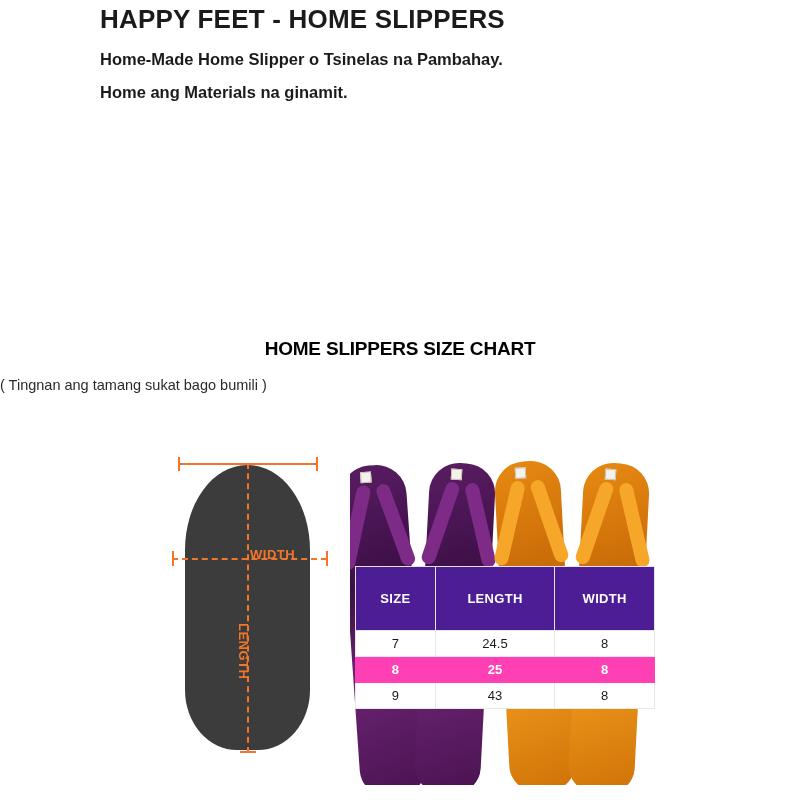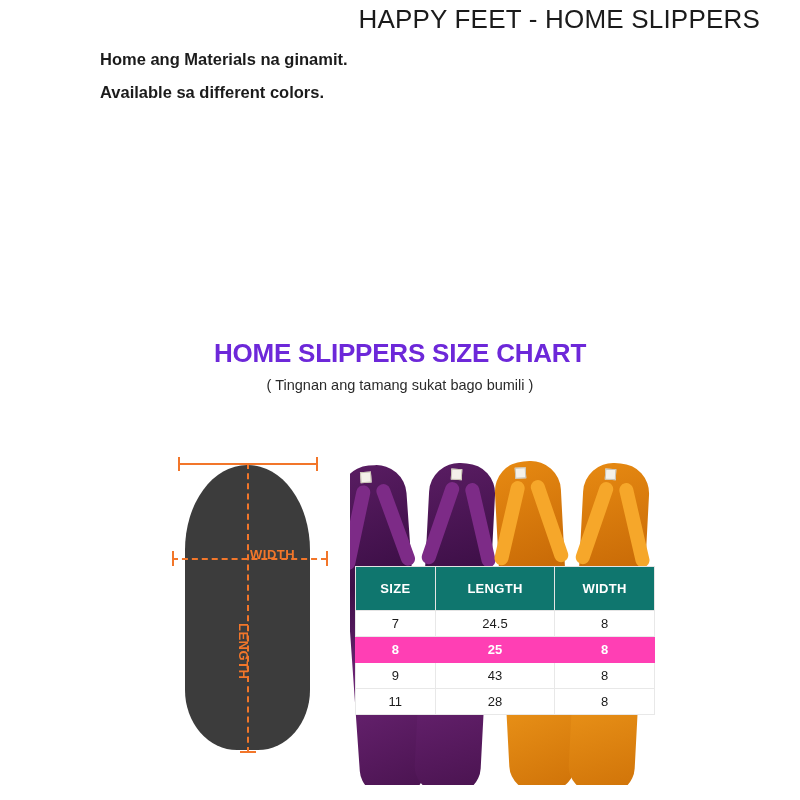--- a/index.html
+++ b/index.html
@@ -19,53 +19,51 @@
 
   
   .top-block {
     position: absolute;
     left: 100px;
     top: 4px;
     width: 660px;
   }
   .main-title {
     font-size: 26px;
-    font-weight: normal;
+    font-weight: bold;
     color: #1b1b1b;
     letter-spacing: 0.2px;
     margin: 0 0 14px 0;
     line-height: 1.2;
-    text-align: right;
   }
   .desc-line {
     font-size: 16.5px;
     font-weight: bold;
     color: #1b1b1b;
     margin: 0 0 12.5px 0;
     line-height: 1.25;
   }
 
   
   .chart-heading {
     position: absolute;
     left: 0;
     top: 338px;
     width: 800px;
     text-align: center;
-    font-size: 26px;
-    font-weight: bold;
-    color: #6d28d9;
+    font-size: 19px;
+    font-weight: bold;
+    color: #000000;
     letter-spacing: -0.2px;
   }
   .chart-subheading {
     position: absolute;
     left: 0;
     top: 377px;
     width: 800px;
-    text-align: center;
     font-size: 14.5px;
     color: #2b2b2b;
   }
 
   
   .illustration {
     position: absolute;
     left: 150px;
     top: 455px;
     width: 500px;
@@ -179,25 +177,25 @@
   .size-table {
     position: absolute;
     left: 355px;
     top: 566px;
     width: 300px;
     border-collapse: collapse;
     font-size: 13px;
     background: #ffffff;
   }
   .size-table th {
-    background: #0f766e;
+    background: #4c1d95;
     color: #ffffff;
     font-weight: bold;
     font-size: 13px;
-    padding: 14px 0;
+    padding: 24px 0;
     border: 1px solid #e4e4e4;
     letter-spacing: 0.3px;
   }
   .size-table td {
     text-align: center;
     padding: 5px 0;
     border: 1px solid #e8e8e8;
     color: #1b1b1b;
     background: #ffffff;
   }
@@ -211,22 +209,22 @@
   .col-length { width: 120px; }
   .col-width { width: 100px; }
 </style>
 </head>
 <body>
 
 <div class="page">
 
   <div class="top-block">
     <div class="main-title">HAPPY FEET - HOME SLIPPERS</div>
+    <div class="desc-line">Home-Made Home Slipper o Tsinelas na Pambahay.</div>
     <div class="desc-line">Home ang Materials na ginamit.</div>
-    <div class="desc-line">Available sa different colors.</div>
   </div>
 
   <div class="chart-heading">HOME SLIPPERS SIZE CHART</div>
   <div class="chart-subheading">( Tingnan ang tamang sukat bago bumili )</div>
 
   <div class="illustration">
 
     <div class="sole-wrap">
       <div class="sole-shape"></div>
 
@@ -281,21 +279,16 @@
       <tr class="alt">
         <td>8</td>
         <td>25</td>
         <td>8</td>
       </tr>
       <tr>
         <td>9</td>
         <td>43</td>
         <td>8</td>
       </tr>
-      <tr>
-        <td>11</td>
-        <td>28</td>
-        <td>8</td>
-      </tr>
     </tbody>
   </table>
 
 </div>
 
 </body></html>

